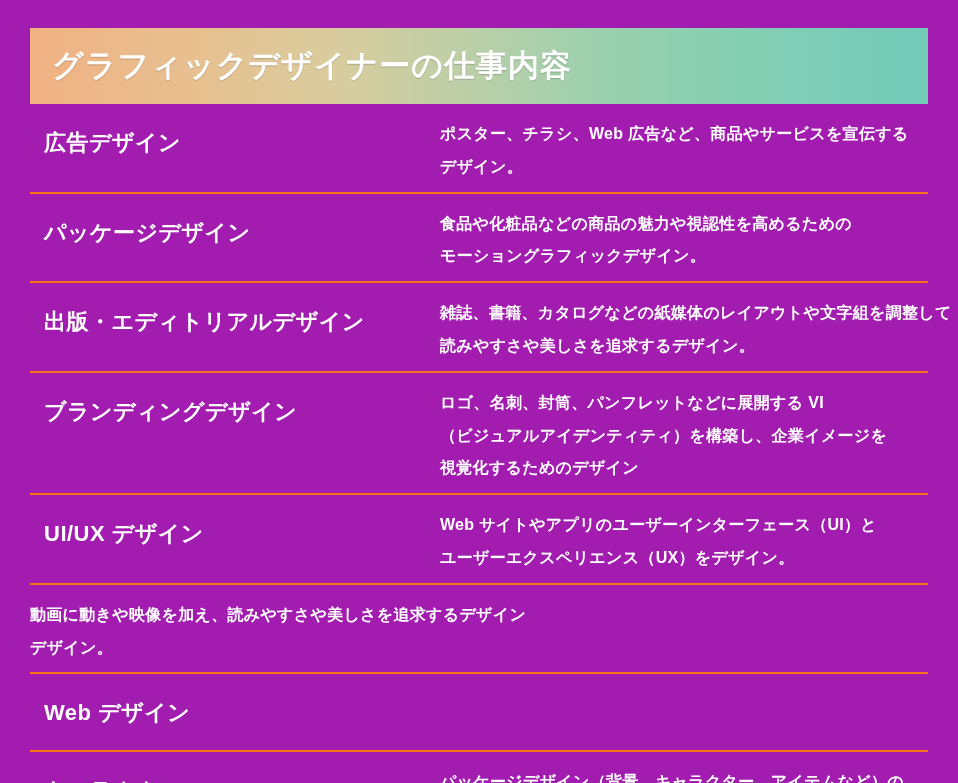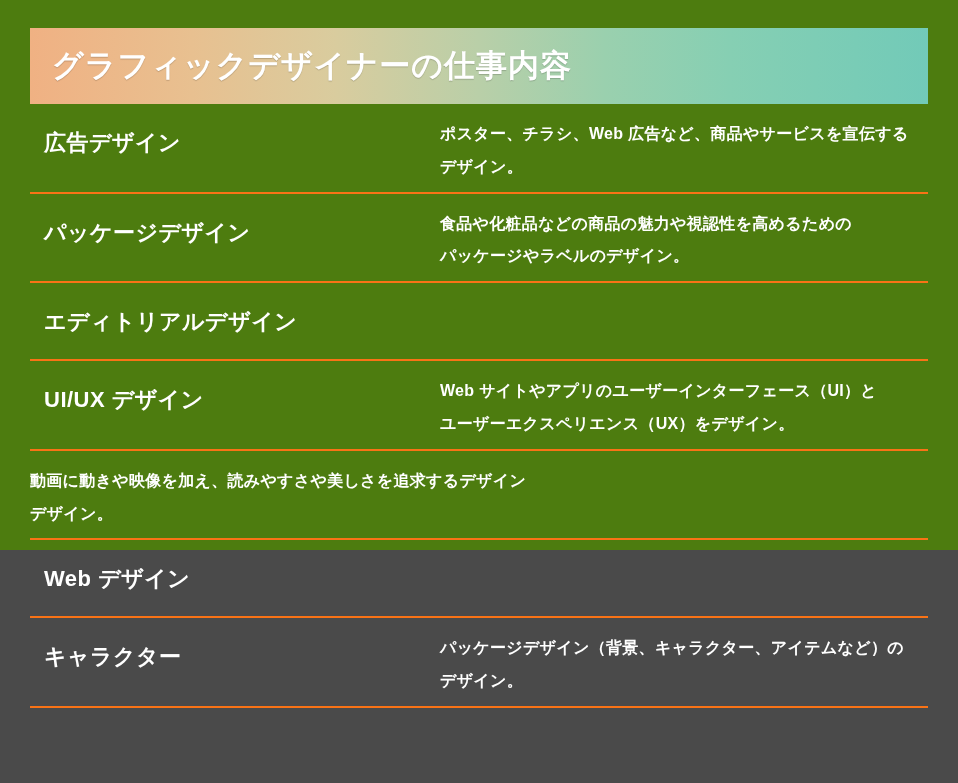--- a/index.html
+++ b/index.html
@@ -11,22 +11,22 @@
     width: 958px;
     height: 783px;
     font-family: "Liberation Sans", sans-serif;
     color: #ffffff;
     overflow: hidden;
   }
 
   .page {
     position: relative;
     width: 958px;
-    height: 550px;
-    background: #4d7c0f;
+    height: 783px;
+    background: #a21caf;
     box-sizing: border-box;
     padding: 28px 30px 0 30px;
   }
 
   .title-banner {
     height: 76px;
     background: linear-gradient(90deg,
         #f0b183 0%,
         #e8c090 18%,
         #d9cc9e 34%,
@@ -114,27 +114,39 @@
       <div class="row-desc">
         <span class="desc-line">ポスター、チラシ、Web 広告など、商品やサービスを宣伝する</span>
         <span class="desc-line">デザイン。</span>
       </div>
     </div>
 
     <div class="row">
       <div class="row-label">パッケージデザイン</div>
       <div class="row-desc">
         <span class="desc-line">食品や化粧品などの商品の魅力や視認性を高めるための</span>
-        <span class="desc-line">パッケージやラベルのデザイン。</span>
+        <span class="desc-line">モーショングラフィックデザイン。</span>
       </div>
     </div>
 
+    <div class="row">
+      <div class="row-label">出版・エディトリアルデザイン</div>
+      <div class="row-desc">
+        <span class="desc-line">雑誌、書籍、カタログなどの紙媒体のレイアウトや文字組を調整して</span>
+        <span class="desc-line">読みやすさや美しさを追求するデザイン。</span>
+      </div>
+    </div>
 
     <div class="row">
-      <div class="row-label">エディトリアルデザイン</div>
+      <div class="row-label">ブランディングデザイン</div>
+      <div class="row-desc">
+        <span class="desc-line">ロゴ、名刺、封筒、パンフレットなどに展開する VI</span>
+        <span class="desc-line">（ビジュアルアイデンティティ）を構築し、企業イメージを</span>
+        <span class="desc-line">視覚化するためのデザイン</span>
+      </div>
     </div>
 
     <div class="row">
       <div class="row-label">UI/UX デザイン</div>
       <div class="row-desc">
         <span class="desc-line">Web サイトやアプリのユーザーインターフェース（UI）と</span>
         <span class="desc-line">ユーザーエクスペリエンス（UX）をデザイン。</span>
       </div>
     </div>
 

